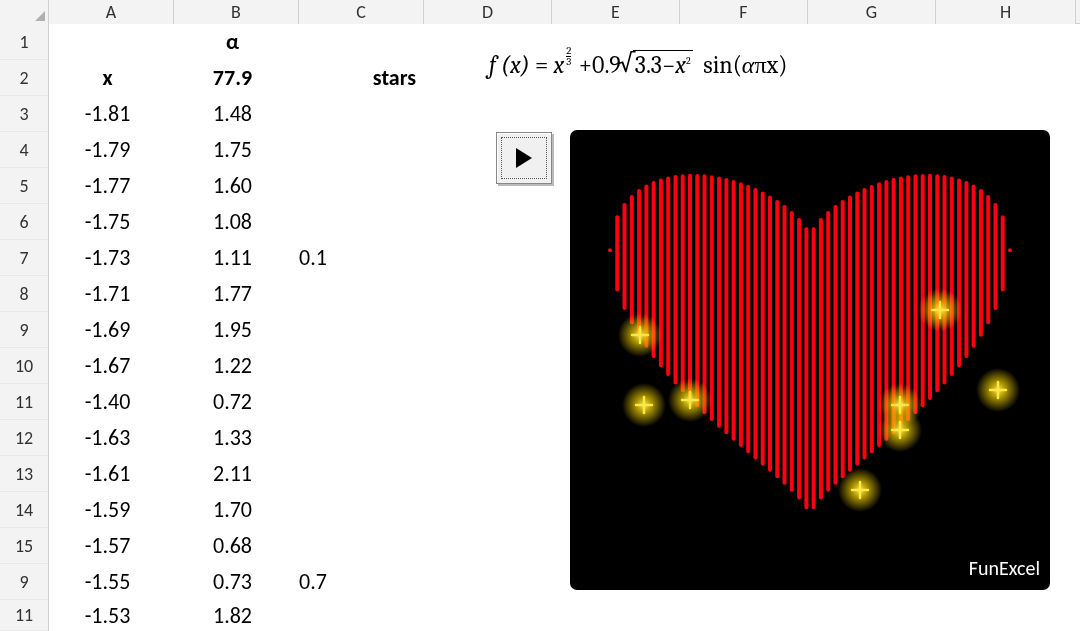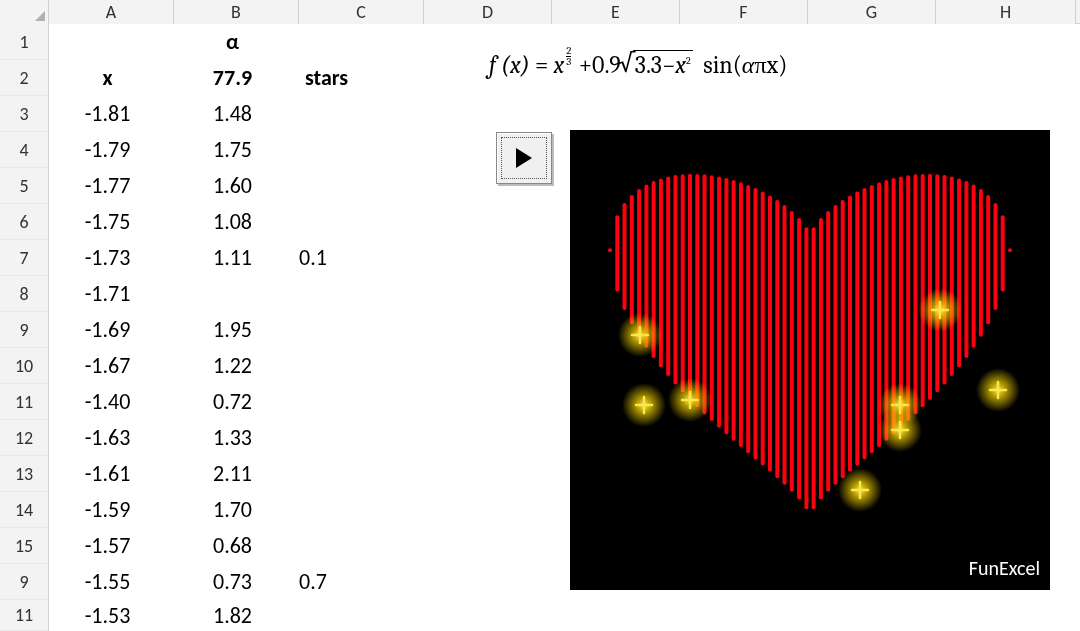--- a/index.html
+++ b/index.html
@@ -150,20 +150,21 @@
     border-width: 10px 0 10px 16px;
     border-color: transparent transparent transparent #000;
   }
 
   
   .chart {
     position: absolute;
     top: 130px; left: 570px;
     width: 480px; height: 460px;
     background: #000;
+    border-radius: 7px;
   }
   .chart svg { width: 100%; height: 100%; display:block; }
   .chart .credit {
     position: absolute;
     right: 10px; bottom: 10px;
     color: #fff;
     font-size: 20px;
     font-family: Calibri, Arial, sans-serif;
   }
 
@@ -206,21 +207,21 @@
   </div>
 
   <div class="grid">
     <div class="row">
       <div class="cell cA"></div>
       <div class="cell cB bold">α</div>
     </div>
     <div class="row">
       <div class="cell cA bold">x</div>
       <div class="cell cB bold">77.9</div>
-      <div class="cell cC bold" style="text-align:left;padding-left:6px">stars</div>
+      <div class="cell cC bold" style="text-align:right;padding-left:6px">stars</div>
     </div>
     <div class="row">
         <div class="cell cA">-1.81</div>
         <div class="cell cB">1.48</div>
       </div>
     <div class="row">
         <div class="cell cA">-1.79</div>
         <div class="cell cB">1.75</div>
       </div>
     <div class="row">
@@ -231,20 +232,21 @@
         <div class="cell cA">-1.75</div>
         <div class="cell cB">1.08</div>
       </div>
     <div class="row">
         <div class="cell cA">-1.73</div>
         <div class="cell cB">1.11</div>
         <div class="cell cC">0.1</div>
       </div>
     <div class="row">
         <div class="cell cA">-1.71</div>
+        <div class="cell cB">1.77</div>
       </div>
     <div class="row">
         <div class="cell cA">-1.69</div>
         <div class="cell cB">1.95</div>
       </div>
     <div class="row">
         <div class="cell cA">-1.67</div>
         <div class="cell cB">1.22</div>
       </div>
     <div class="row">

